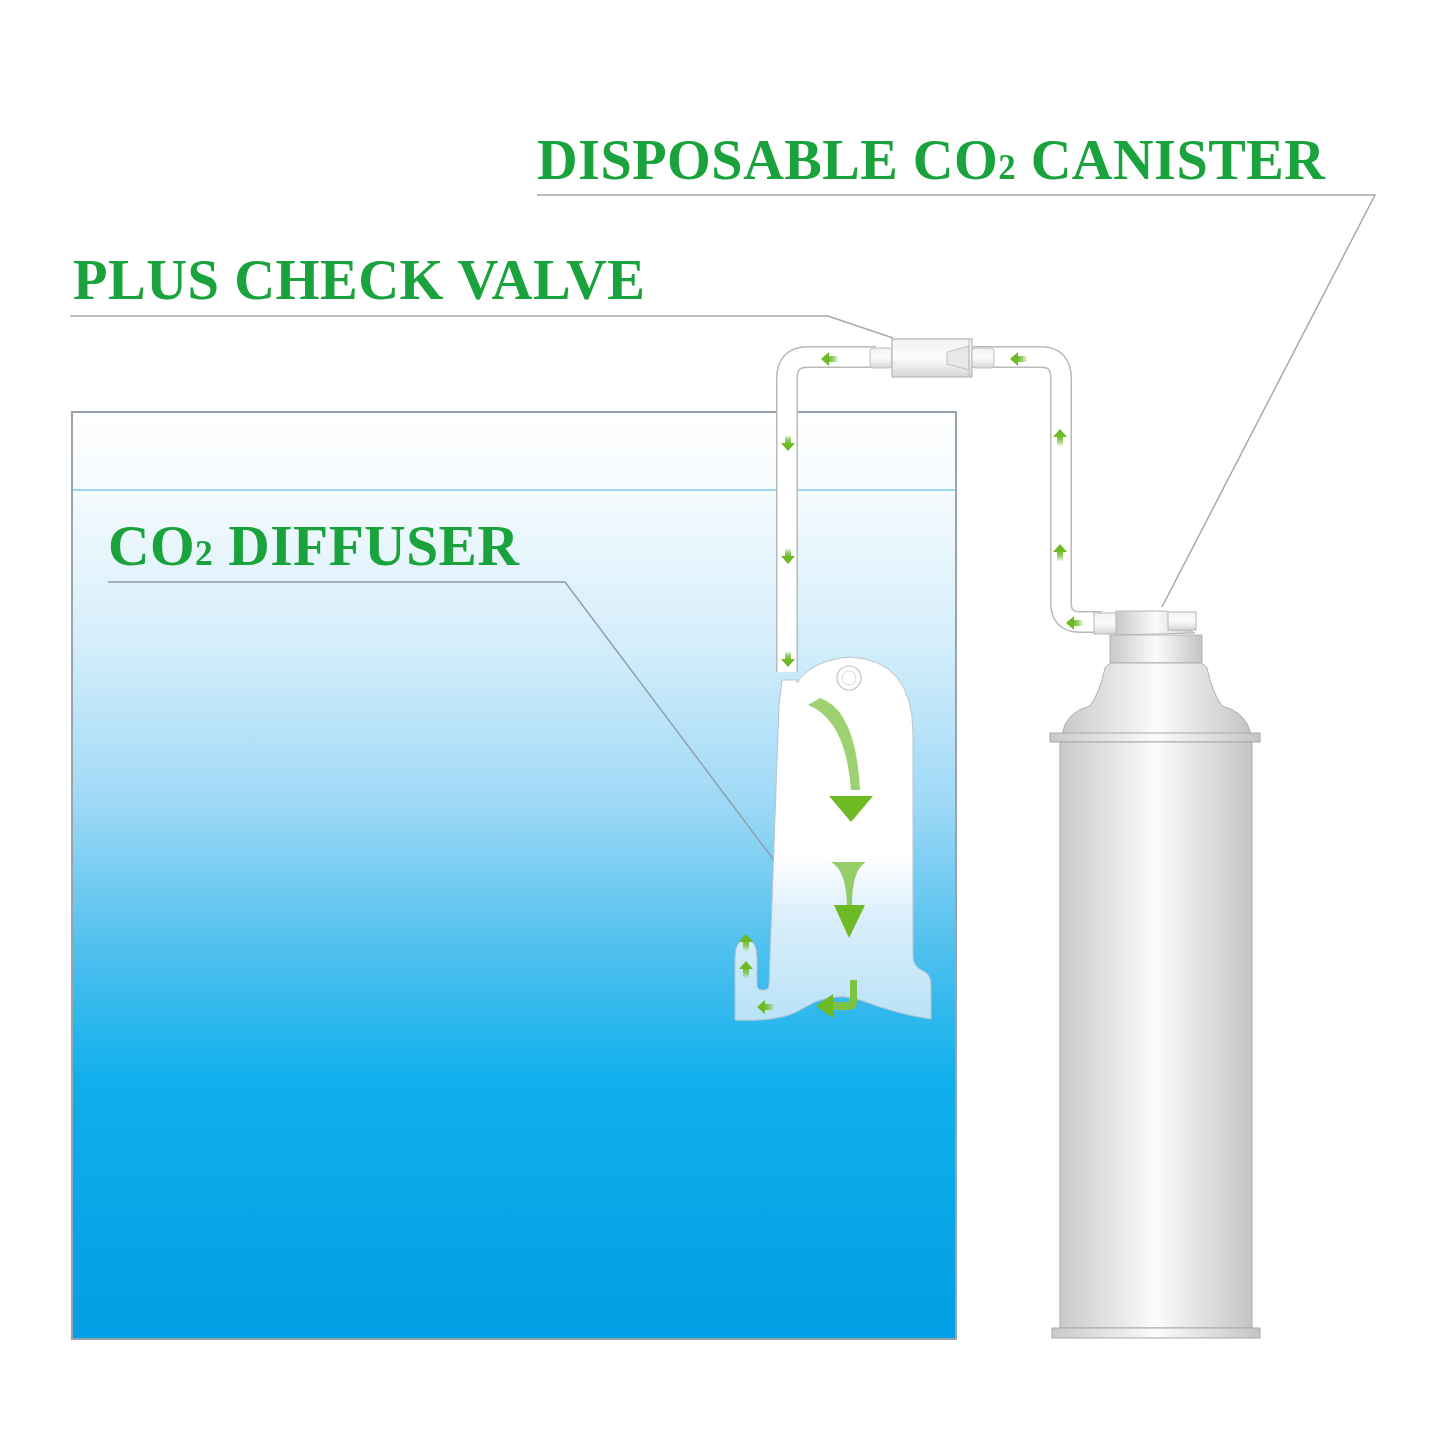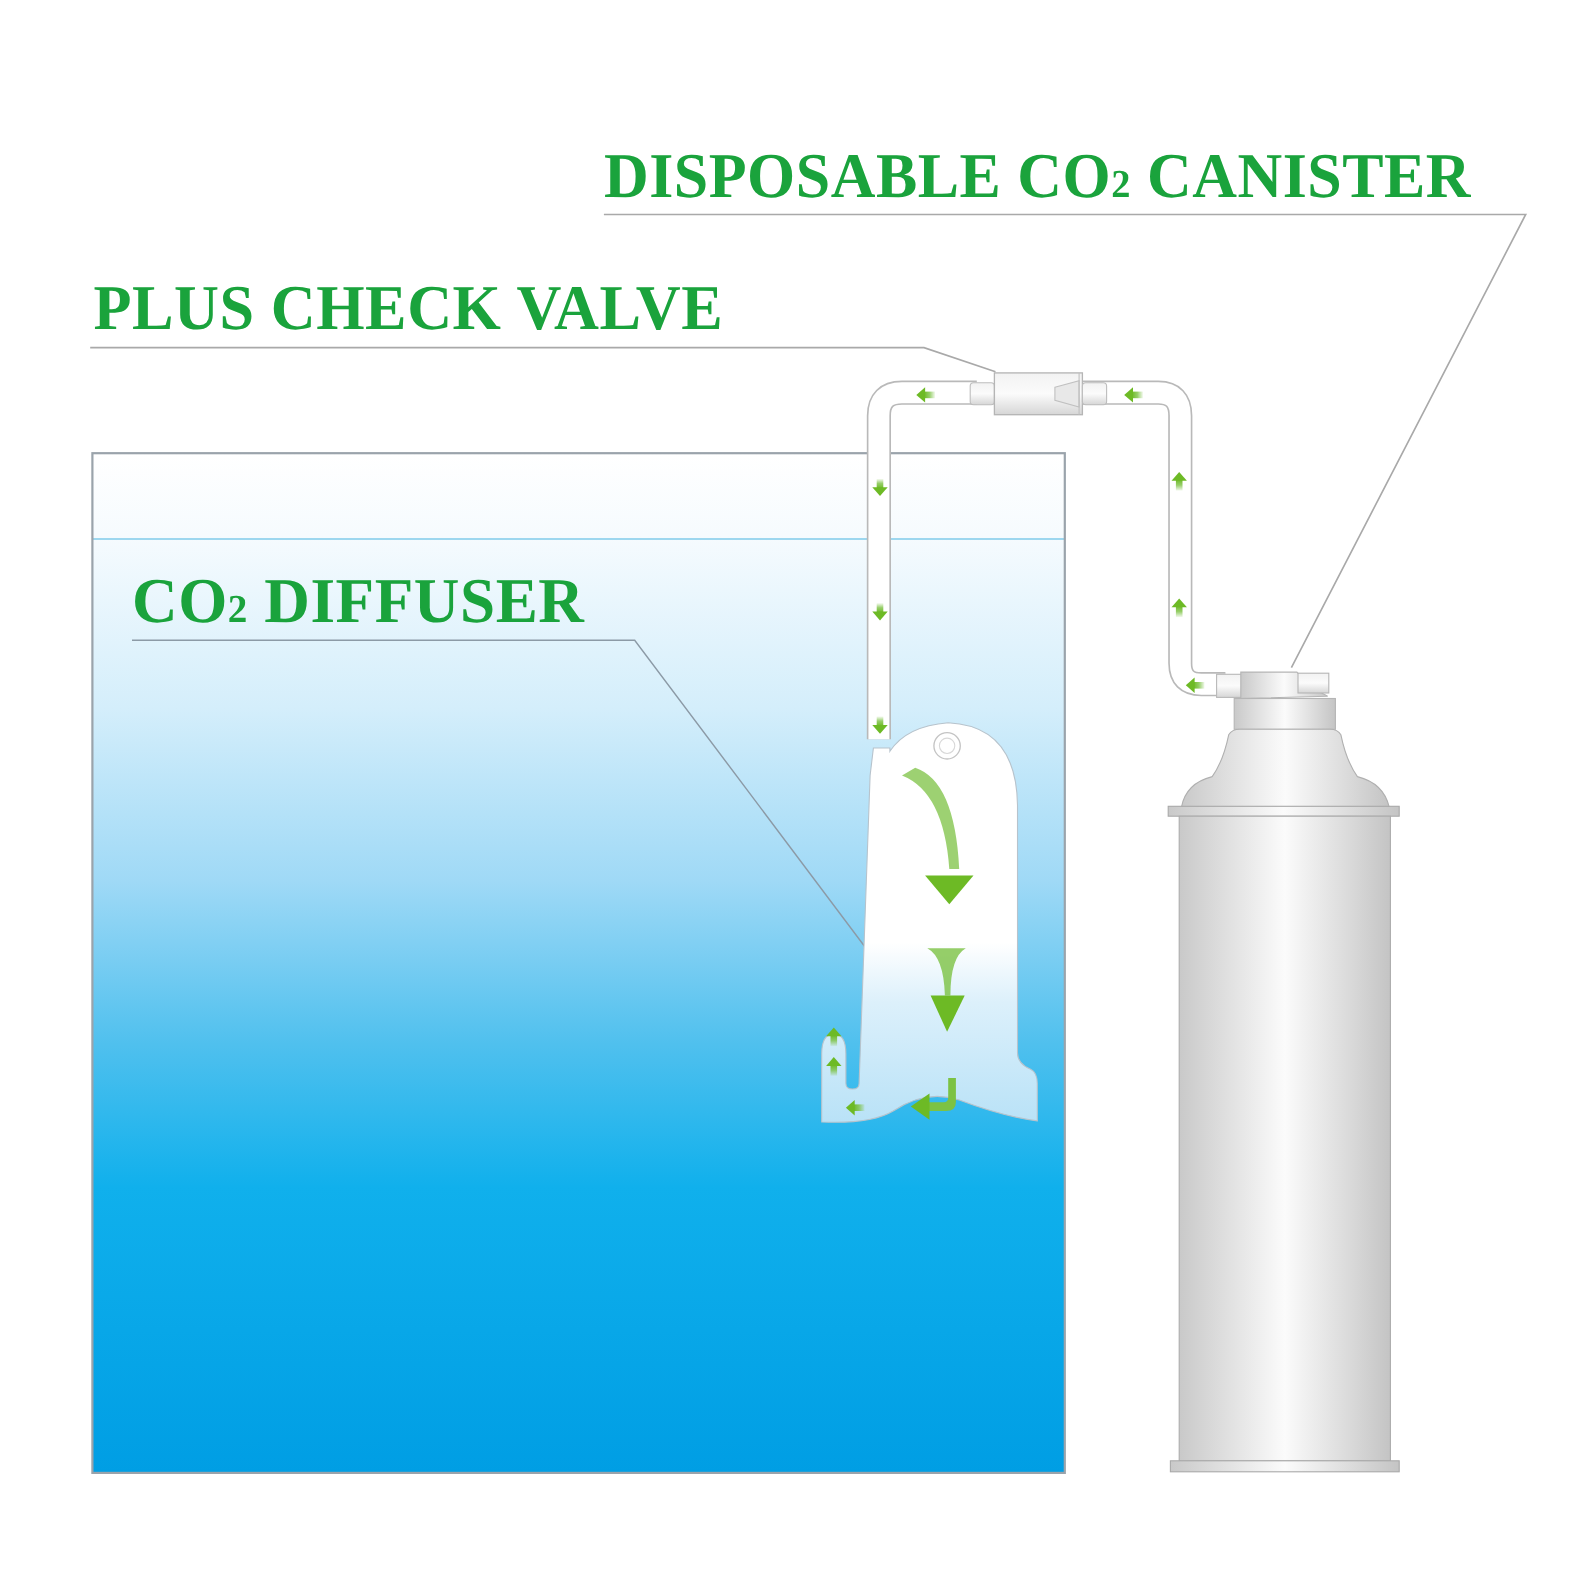--- a/index.html
+++ b/index.html
@@ -1,17 +1,17 @@
 <!DOCTYPE html>
 <html><head>
 <meta charset="utf-8">
 <style>
   html, body { margin: 0; padding: 0; background: #ffffff; }
   body { width: 1445px; height: 1445px; position: relative; overflow: hidden; }
-  #stage { position: absolute; left: 12px; top: 0; width: 1184px; height: 1445px; }
+  #stage { position: absolute; left: 0; top: 0; width: 1184px; height: 1445px; }
   .label {
     position: absolute;
     font-family: "Liberation Serif", "DejaVu Serif", serif;
     font-weight: bold;
     color: #1aa33c;
     white-space: nowrap;
     letter-spacing: 0.5px;
     transform-origin: left top;
   }
   .label .sub { font-size: 0.62em; }

